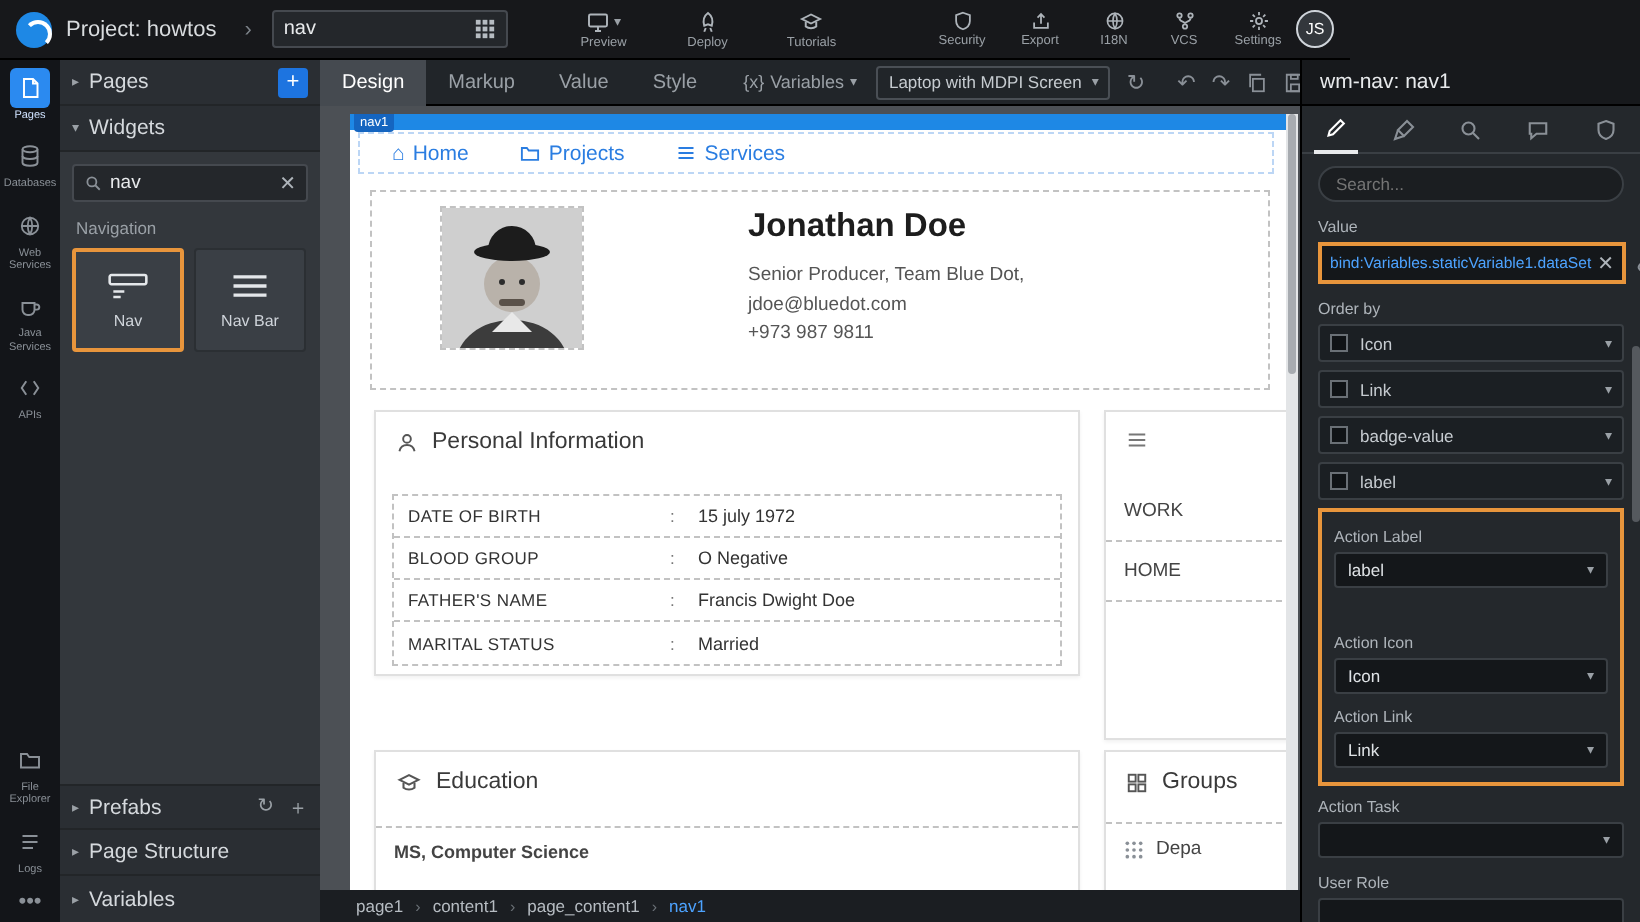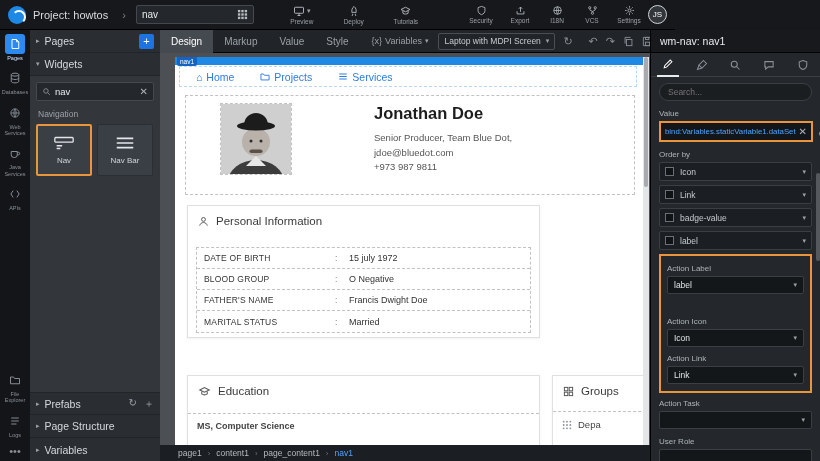--- a/index.html
+++ b/index.html
@@ -496,20 +496,35 @@
             <span class="pv">Francis Dwight Doe</span>
           </div>
           <div class="prow">
             <span class="pl">MARITAL STATUS</span>
             <span class="pc">:</span>
             <span class="pv">Married</span>
           </div>
         </div>
       </div>
 
+      <div class="panel" style="left:377px; top:148px; width:110px; height:165px;">
+        <div class="phead" style="padding-bottom:16px">
+          <span class="ico">
+              <svg width="11" height="10" viewBox="0 0 16 14" fill="none" stroke="#777" stroke-width="1.6">
+                <path d="M2 3h12M2 7h12M2 11h12"></path>
+              </svg>
+            </span>
+        </div>
+        <div class="crow">
+            <span>WORK</span>
+          </div>
+        <div class="crow">
+            <span>HOME</span>
+          </div>
+      </div>
 
       <div class="panel" style="left:12px; top:318px; width:353px; height:80px;">
         <div class="phead">
           <span class="ico">
               <svg width="13" height="11" viewBox="0 0 16 14" fill="none" stroke="#555" stroke-width="1.3">
                 <path d="M2 5l6-3 6 3-6 3z"></path>
                 <path d="M4.5 7v3c2 1.5 5 1.5 7 0V7"></path>
               </svg>
             </span>
           <span>Education</span>

